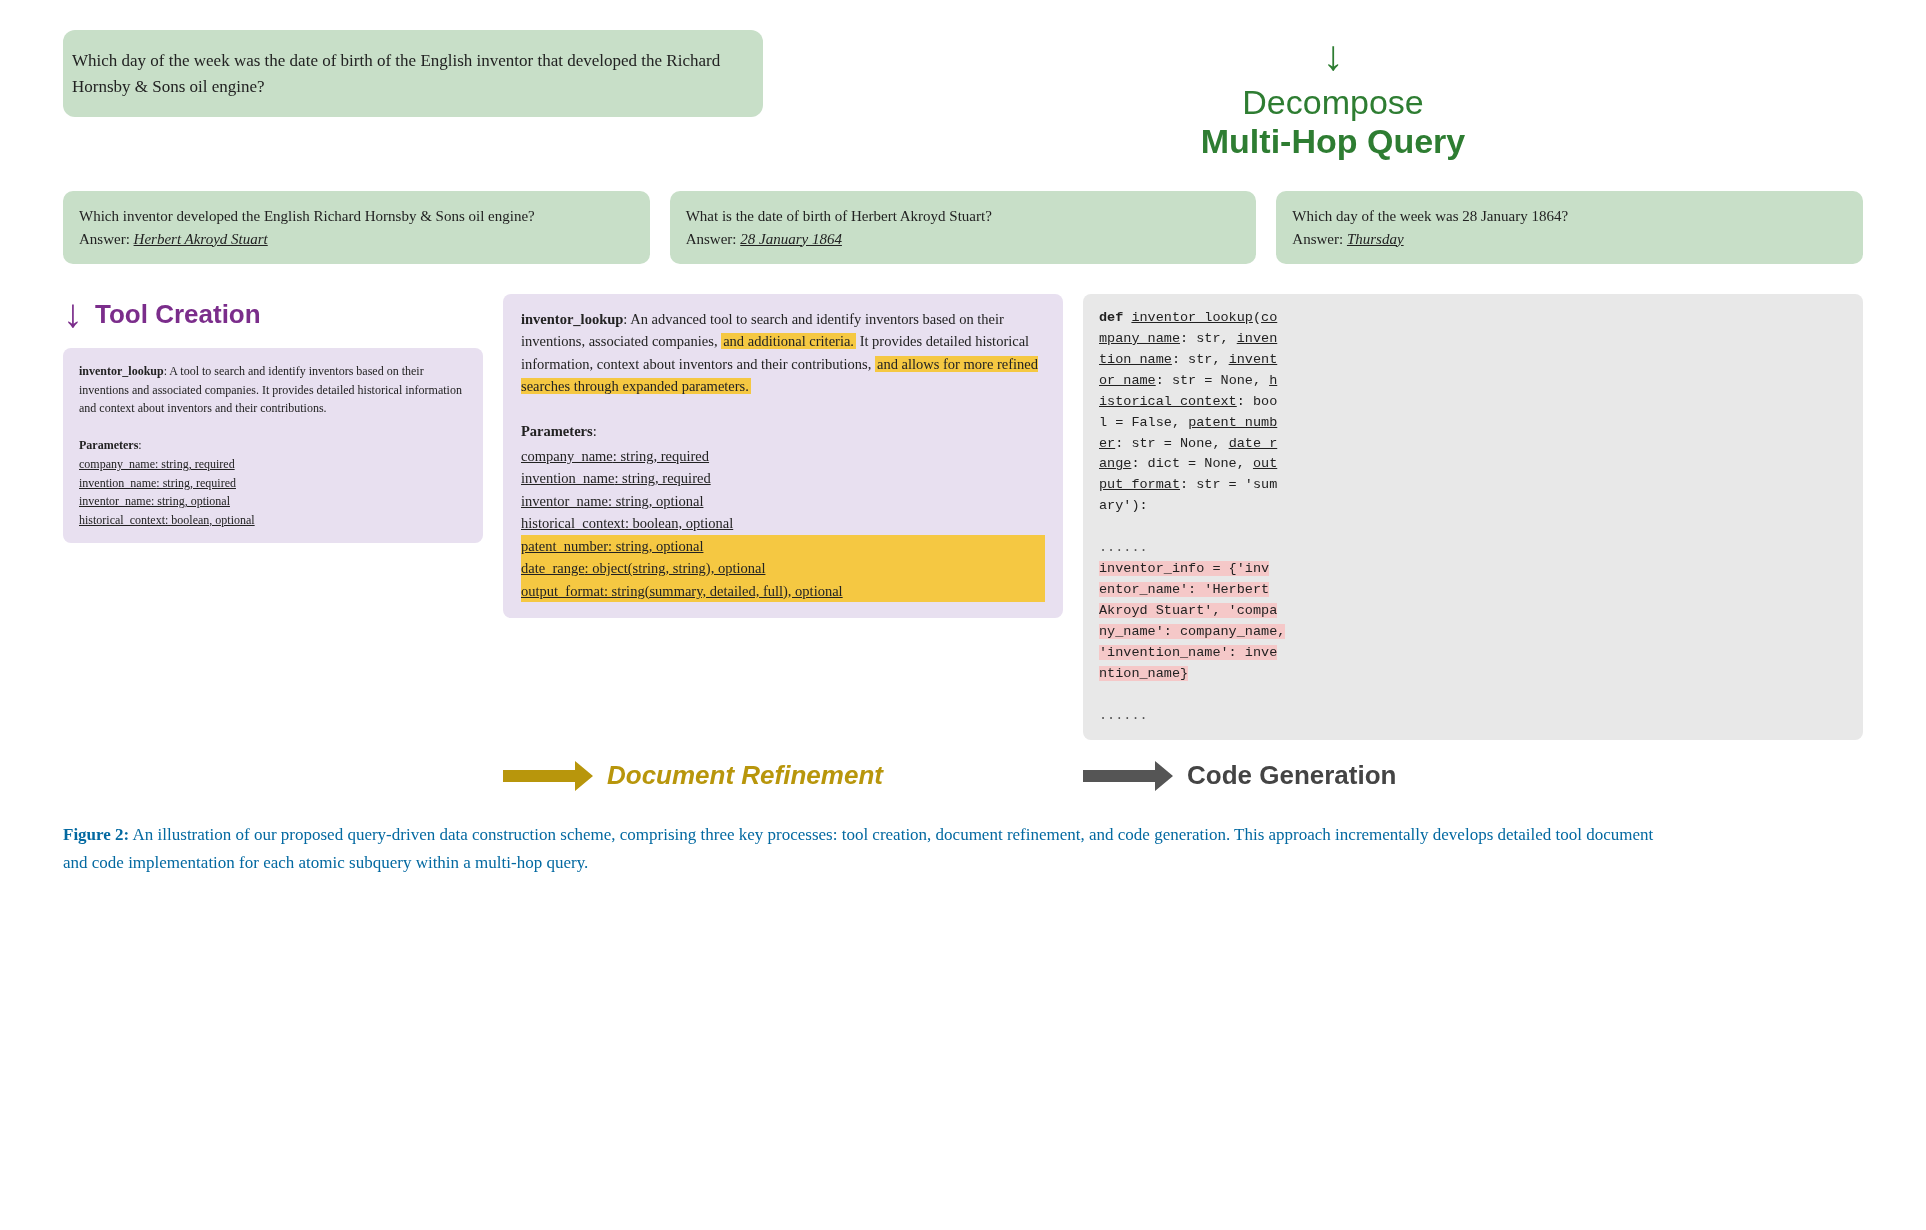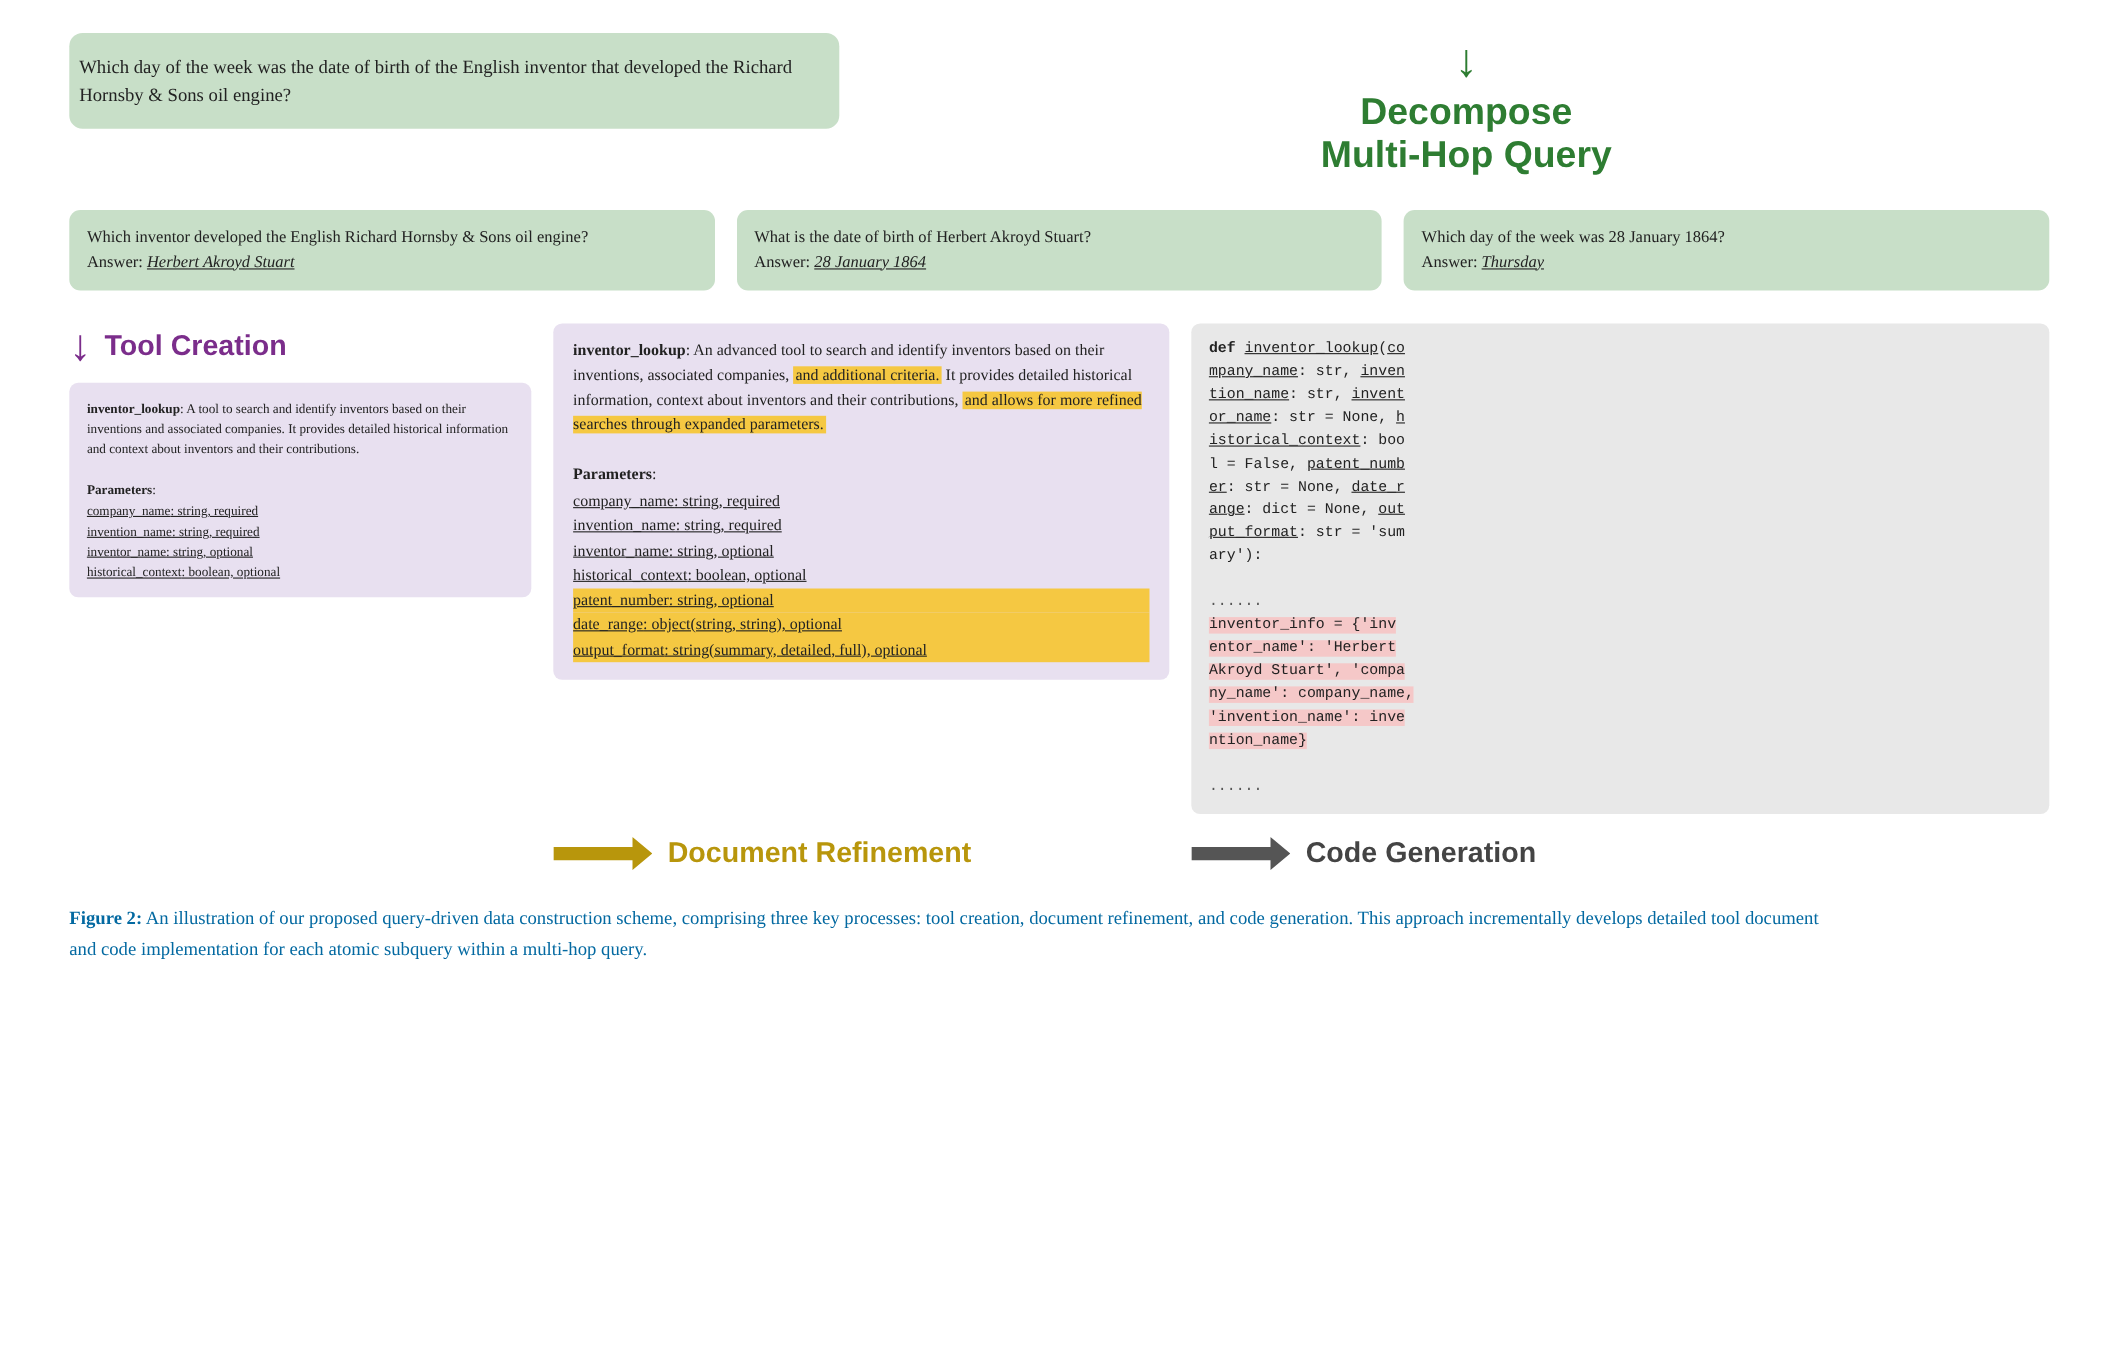--- a/index.html
+++ b/index.html
@@ -170,20 +170,21 @@
       display: flex;
       align-items: center;
       margin-bottom: 30px;
       margin-top: 10px;
     }
     .arrow-text-gold {
       color: #b8960c;
       font-size: 26px;
       font-weight: bold;
       font-family: Arial, sans-serif;
+      font-style: italic;
     }
     .arrow-text-gray {
       color: #444;
       font-size: 26px;
       font-weight: bold;
       font-family: Arial, sans-serif;
     }
 
     
     .figure-caption {
@@ -201,21 +202,21 @@
 <body>
 
 <div class="main-container">
 
   <div class="top-query-row">
     <div class="query-box">
       <span>Which day of the week was the date of birth of the English inventor that developed the Richard Hornsby &amp; Sons oil engine?</span>
     </div>
     <div style="flex:1; display:flex; flex-direction:column; align-items:center; padding-top:5px;">
       <span class="arrow-down" style="color:#2e7d32; font-size:42px; line-height:1; margin-bottom:6px;">↓</span>
-      <span class="label-text" style="color:#2e7d32; font-size:34px; font-weight:bold; font-family:Arial,sans-serif; display:block; text-align:left;">Decompose</span>
+      <span class="label-text" style="color:#2e7d32; font-size:34px; font-weight:normal; font-family:Arial,sans-serif; display:block; text-align:left;">Decompose</span>
       <span class="label-text" style="color:#2e7d32; font-size:34px; font-weight:bold; font-family:Arial,sans-serif; display:block; text-align:center;">Multi-Hop Query</span>
     </div>
   </div>
 
   <div class="sub-query-row">
     <div class="sub-box">
       <div>Which inventor developed the English Richard Hornsby &amp; Sons oil engine?</div>
       <div>
         <span>Answer:</span>
         <span class="answer-underline">Herbert Akroyd Stuart</span>

